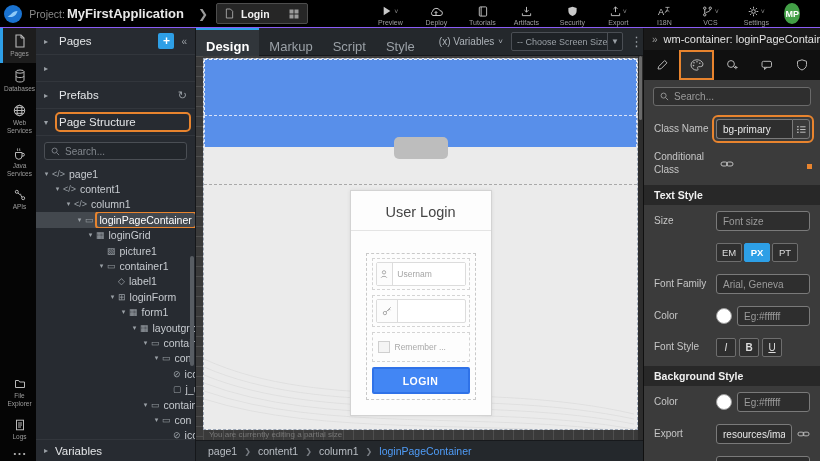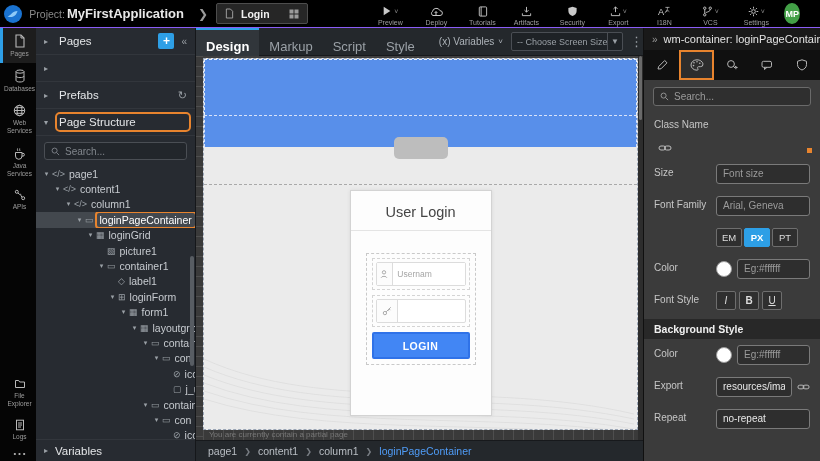--- a/index.html
+++ b/index.html
@@ -541,27 +541,33 @@
                 <div class="frow">
                   <div class="igroup">
                     <span class="addon">
                         <svg viewBox="0 0 12 12" width="10" height="10">
                           <circle cx="3.5" cy="8.5" r="2" fill="none" stroke="currentColor"></circle>
                           <path d="M5 7l5.5-5.5M8.5 3.5L10 5M7 5l1.2 1.2" stroke="currentColor" fill="none"></path>
                         </svg>
                       </span>
                   </div>
                 </div>
+                <div class="frow">
+                  <div class="chkrow">
+                    <span class="chk"></span>
+                    <span class="chklbl">Remember ...</span>
+                  </div>
+                </div>
                 <button class="loginbtn">LOGIN</button>
               </div>
             </div>
           </div>
         </div>
         <div class="hruler">
-          <span class="partial-note">You are currently contain a partial page</span>
+          <span class="partial-note">You are currently editing a partial size</span>
         </div>
       </div>
       <div class="cv-scroll">
           <div class="thumb"></div>
         </div>
     </div>
 
     <div class="breadcrumb" id="breadcrumb">
         <span class="bc-item">page1</span>
         <span class="bc-sep">❯</span>
@@ -627,46 +633,59 @@
           <svg viewBox="0 0 10 10" width="9" height="9">
             <circle cx="4" cy="4" r="2.8" fill="none" stroke="currentColor"></circle>
             <path d="M6.2 6.2L9 9" stroke="currentColor"></path>
           </svg>
         </span>
       <input placeholder="Search..." style="">
     </div>
 
     <div class="rrow">
       <div class="rlabel">Class Name</div>
-    </div>
-    <div class="rrow">
+      <div class="cn-wrap">
+        <input class="rinput" value="bg-primary" style="">
+        <span class="cn-btn">
+            <svg viewBox="0 0 12 10" width="11" height="9">
+              <circle cx="2" cy="2" r=".9" fill="currentColor"></circle>
+              <circle cx="2" cy="5" r=".9" fill="currentColor"></circle>
+              <circle cx="2" cy="8" r=".9" fill="currentColor"></circle>
+              <path d="M4.5 2h6M4.5 5h6M4.5 8h6" stroke="currentColor"></path>
+            </svg>
+          </span>
+      </div>
+    </div>
+    <div class="rrow">
+      <div class="rlabel">Conditional Class</div>
       <span class="ccl">
           <svg viewBox="0 0 14 8" width="14" height="8">
             <rect x="1" y="2" width="6.5" height="4" rx="2" fill="none" stroke="currentColor"></rect>
             <rect x="6.5" y="2" width="6.5" height="4" rx="2" fill="none" stroke="currentColor"></rect>
           </svg>
         </span>
       <span class="odot"></span>
     </div>
 
+    <div class="rsection">Text Style</div>
     <div class="rrow">
       <div class="rlabel">Size</div>
       <input class="rinput" placeholder="Font size" style="">
-    </div>
-    <div class="rrow">
-      <div class="rlabel">Font Family</div>
-      <input class="rinput" placeholder="Arial, Geneva" style="">
     </div>
     <div class="rrow">
       <div class="rlabel"></div>
       <div class="units" id="units">
           <span class="unit">EM</span>
           <span class="unit active">PX</span>
           <span class="unit">PT</span>
         </div>
+    </div>
+    <div class="rrow">
+      <div class="rlabel">Font Family</div>
+      <input class="rinput" placeholder="Arial, Geneva" style="">
     </div>
     <div class="rrow">
       <div class="rlabel">Color</div>
       <div class="swrow">
         <span class="swatch"></span>
         <input class="rinput" placeholder="Eg:#ffffff" style="">
       </div>
     </div>
     <div class="rrow">
       <div class="rlabel">Font Style</div>

